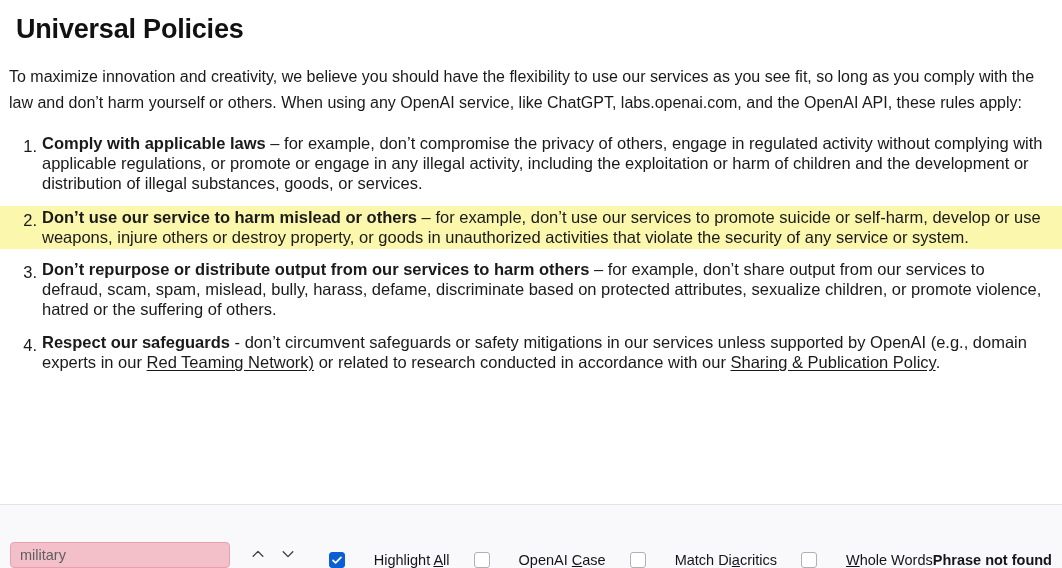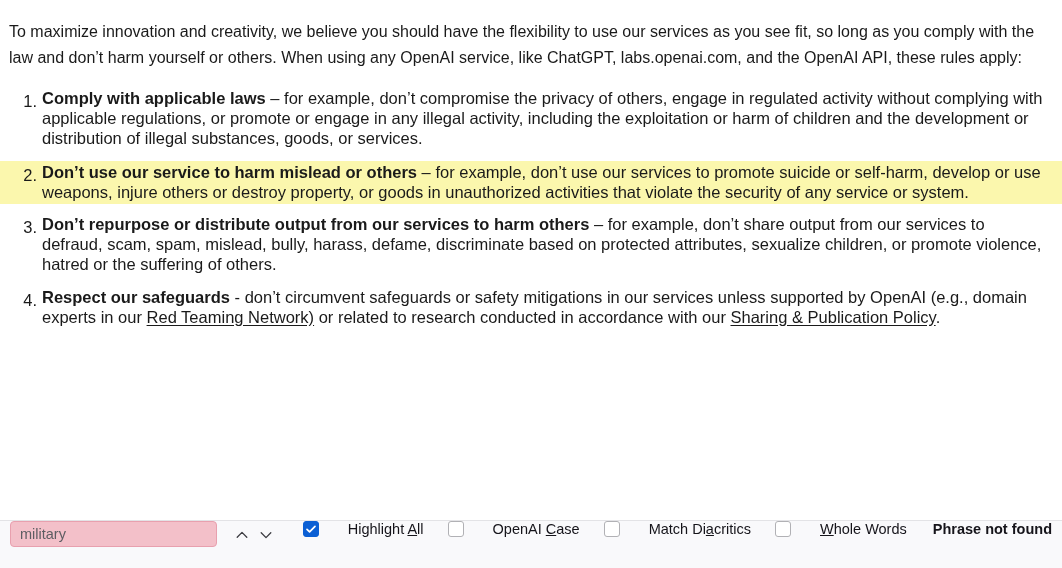--- a/index.html
+++ b/index.html
@@ -86,25 +86,25 @@
     color: inherit;
     text-decoration: underline;
     text-underline-offset: 2px;
     cursor: pointer;
   }
 
   
   #findbar {
     position: absolute;
     left: 0; right: 0; bottom: 0;
-    height: 48px;
+    height: 64px;
     background: #f9f9fb;
     border-top: 1px solid #e3e3e6;
     display: flex;
-    align-items: flex-start;
+    align-items: flex-end;
     padding: 0 10px;
     box-sizing: border-box;
     font-size: 14.5px;
     color: #15141a;
   }
 
   #find-input {
     width: 264px;
     height: 26px;
     box-sizing: border-box;
@@ -168,32 +168,32 @@
     margin-left: 8px;
     font-size: 14.5px;
     color: #15141a;
   }
   .opt-label u {
     text-decoration: underline;
     text-underline-offset: 1px;
   }
 
   #find-status {
-    margin-left: 26px;
     font-size: 14.5px;
     font-weight: 700;
     color: #15141a;
     white-space: nowrap;
   }
 </style>
 </head>
 <body>
 
 <div id="doc-pane">
 
+  <h1 id="page-title">Universal Policies</h1>
 
   <p id="intro-paragraph">To maximize innovation and creativity, we believe you should have the flexibility to use our services as you see fit, so long as you comply with the law and don’t harm yourself or others. When using any OpenAI service, like ChatGPT, labs.openai.com, and the OpenAI API, these rules apply:</p>
 
   <ol id="policy-list">
 
     <li class="policy-item">
       <span class="policy-term">Comply with applicable laws</span><span class="policy-body"> – for example, don’t compromise the privacy of others,  engage in regulated activity without complying with applicable regulations, or promote or engage in any illegal activity, including the exploitation or harm of children and the development or distribution of illegal substances, goods, or services.</span>
     </li>
 
     <li class="policy-item highlighted">

